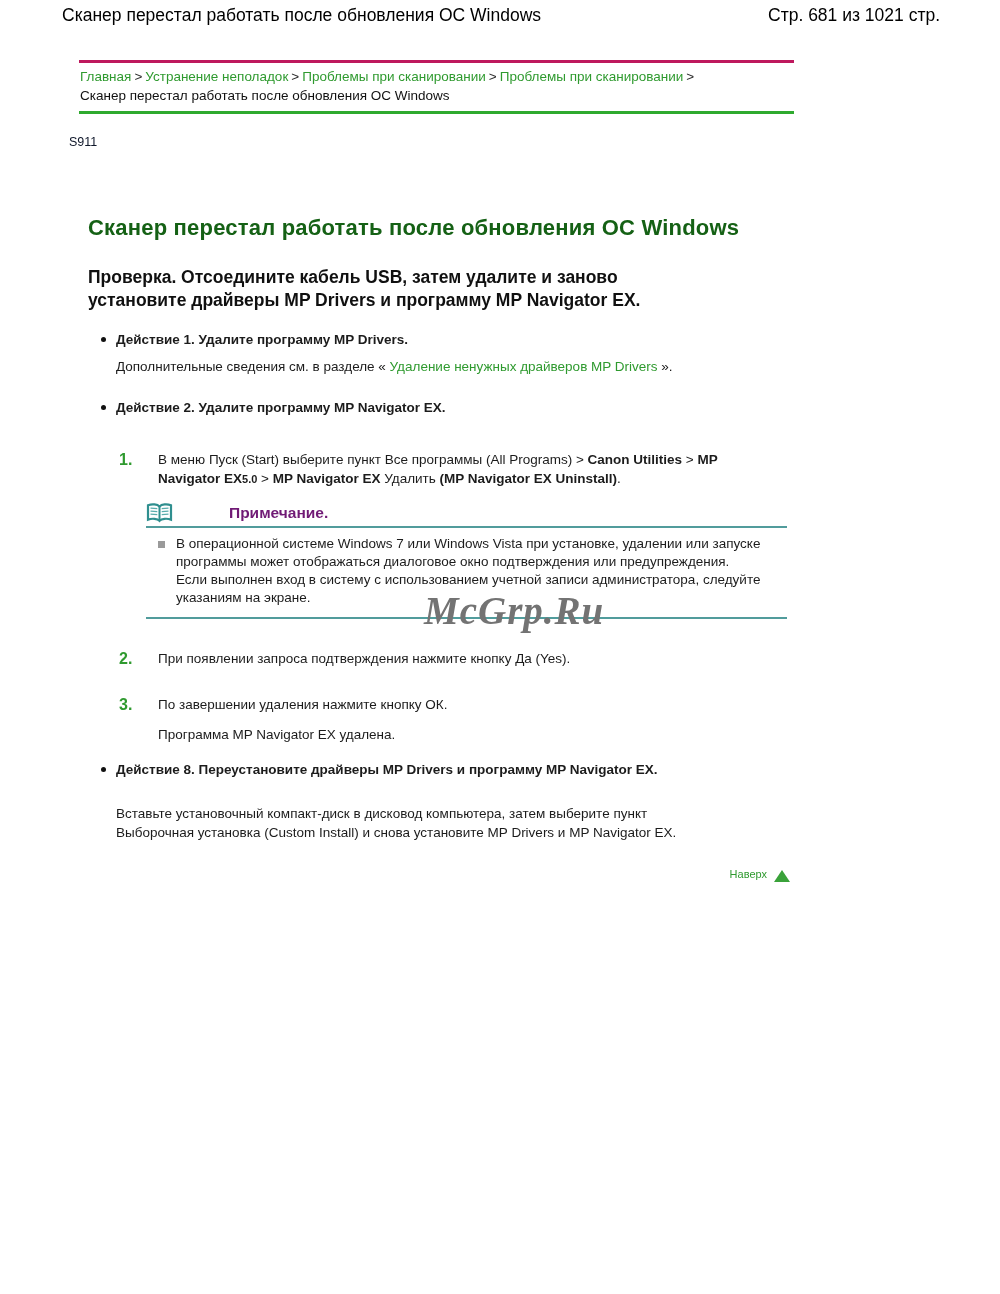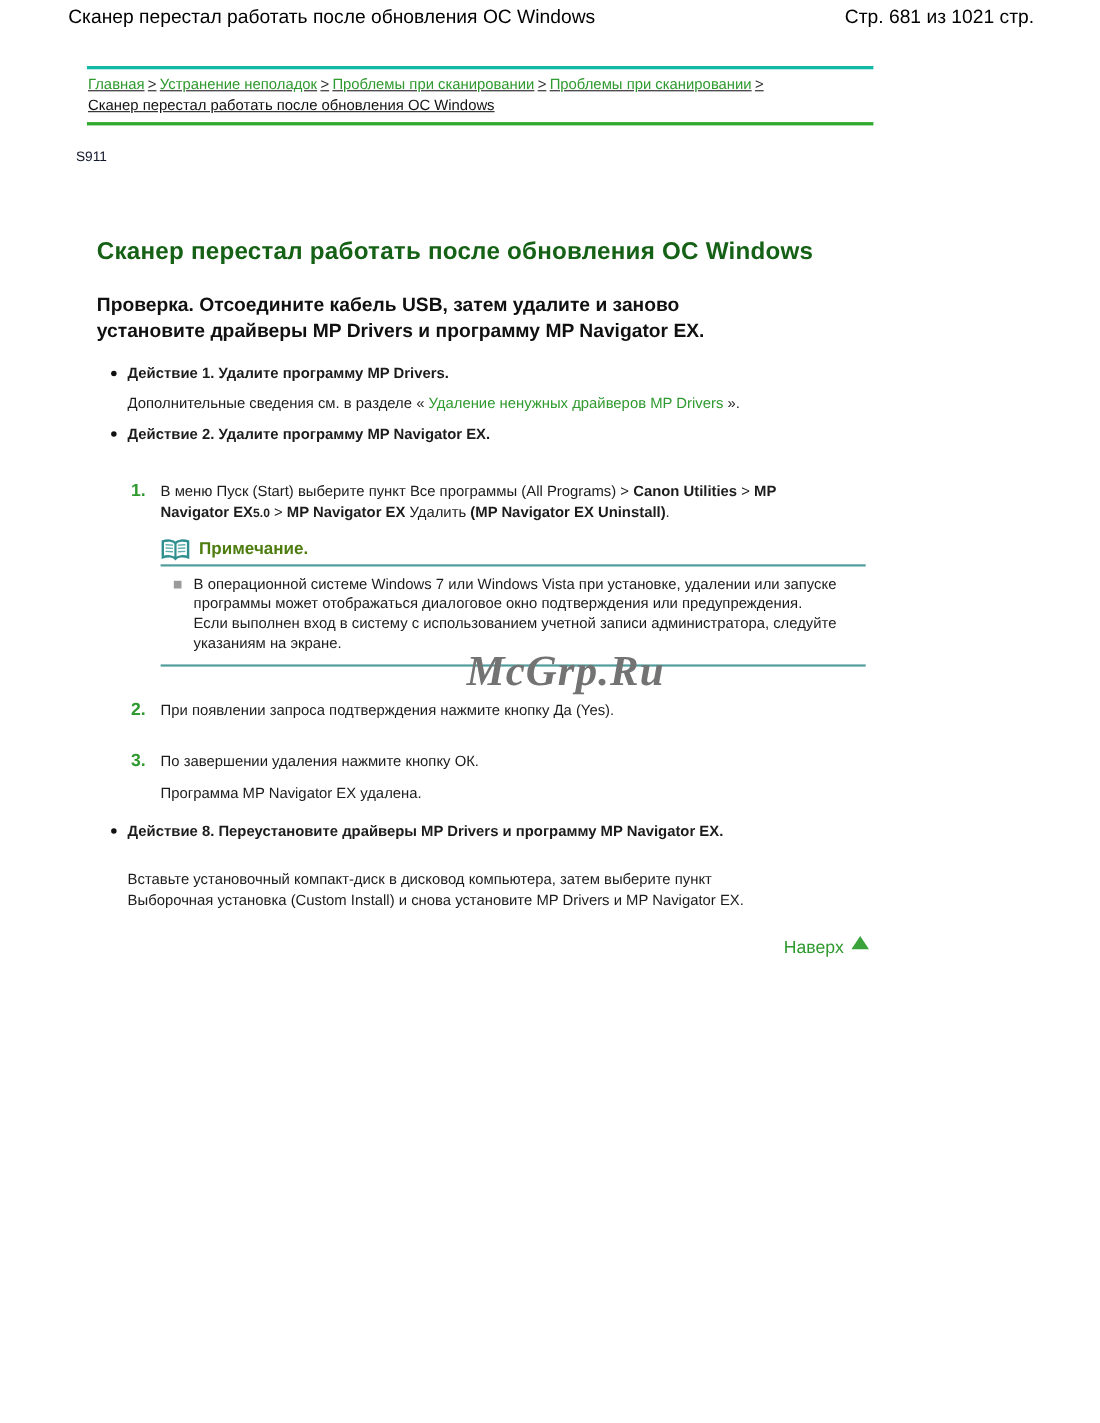--- a/index.html
+++ b/index.html
@@ -9,22 +9,22 @@
     font-family:"Liberation Sans", sans-serif; color:#1c1c1c;border-radius:25px;
   }
   
   .top-header {
     display:flex; justify-content:space-between; align-items:flex-start;
     padding:5px 38px 0 40px; font-size:17.5px; color:#000;
   }
   
   .crumbs {
     margin:34px 0 0 57px; width:712px;
-    border-top:3px solid #14b8a6; border-bottom:3px solid #2faa2f;
-    padding:5px 2px 6px 1px; font-size:13.5px; line-height:1.35; color:#222;text-decoration:underline;
+    border-top:3px solid #be185d; border-bottom:3px solid #2faa2f;
+    padding:5px 2px 6px 1px; font-size:13.5px; line-height:1.35; color:#222;
   }
   .crumb-link { color:#2f9a2f; text-decoration:none; cursor:pointer; }
   .sep { color:#2c2c2c; margin:0 3px; }
   .crumb-current { margin-top:1px; color:#111; }
   
   .model-code { margin:21px 0 0 47px; font-size:12.5px; color:#0f172a; }
   
   .article { margin-left:66px; width:702px; font-size:13.5px; line-height:1.35; }
   .article-title {
     margin:64px 0 0 0; font-size:22px; font-weight:bold;
@@ -33,63 +33,63 @@
   .check-heading {
     margin:23px 0 0 0; font-size:17.5px; font-weight:bold;
     line-height:1.3; max-width:600px; color:#101010;
   }
   .bullet-item { position:relative; padding-left:28px; }
   .bullet-item::before {
     content:""; position:absolute; left:13px; top:6px;
     width:5px; height:5px; border-radius:50%; background:#111;
   }
   .b1 { margin-top:19px; }
-  .b2 { margin-top:10px; }
+  .b2 { margin-top:23px; }
   .b3 { margin-top:17px; }
   .action-label { font-weight:bold; }
   .action-info { margin-top:9px; }
   .action-para { margin-top:26px; max-width:596px; }
   .green-link { color:#2f9a2f; text-decoration:none; cursor:pointer; }
   
   .step { position:relative; padding-left:58px; }
   .step-num {
     position:absolute; left:31px; top:-2px;
     font-size:16px; font-weight:bold; color:#2f9a2f;
   }
-  .step-text { margin:0; max-width:618px; }
+  .step-text { margin:12px; max-width:618px; }
   .step-1 { margin-top:34px; }
   .step-2 { margin-top:31px; }
   .step-3 { margin-top:28px; }
   .step-followup { margin-top:11px; }
   .bold { font-weight:bold; }
   .seg-small { font-size:11px; }
   
   .note { width:641px; margin-top:15px; }
   .note-header {
     border-bottom:2px solid #519c9c; padding-bottom:2px;
     display:flex; align-items:center; gap:8px;
   }
-  .note-title { font-weight:bold; font-size:15.5px; color:#4d7c0f; }
+  .note-title { font-weight:bold; font-size:15.5px; color:#701a75;margin-left:48px; }
   .note-body { border-bottom:2px solid #519c9c; padding:7px 0 9px 0; }
   .note-item { position:relative; padding-left:30px; max-width:625px; }
   .note-item::before {
     content:""; position:absolute; left:12px; top:6px;
     width:7px; height:7px; background:#9a9a9a;
   }
   
   .watermark {
     position:absolute; left:402px; top:588px;
     font-family:"Liberation Serif", serif; font-style:italic; font-weight:bold;
     font-size:39px; color:#737373; letter-spacing:1px; pointer-events:none;
   }
   
   .back-top-row { width:702px; text-align:right; margin-top:23px; }
   .back-top {
-    color:#2f9a2f; font-size:16px; text-decoration:none; cursor:pointer;
-    display:inline-flex; align-items:flex-start;
+    color:#2f9a2f; font-size:11px; text-decoration:none; cursor:pointer;
+    display:inline-flex; align-items:flex-end;
   }
   .tri {
     display:inline-block; width:0; height:0;
     border-left:8px solid transparent; border-right:8px solid transparent;
     border-bottom:12px solid #3aa23a; margin-left:7px;
   }
 </style>
 </head>
 <body>
 

